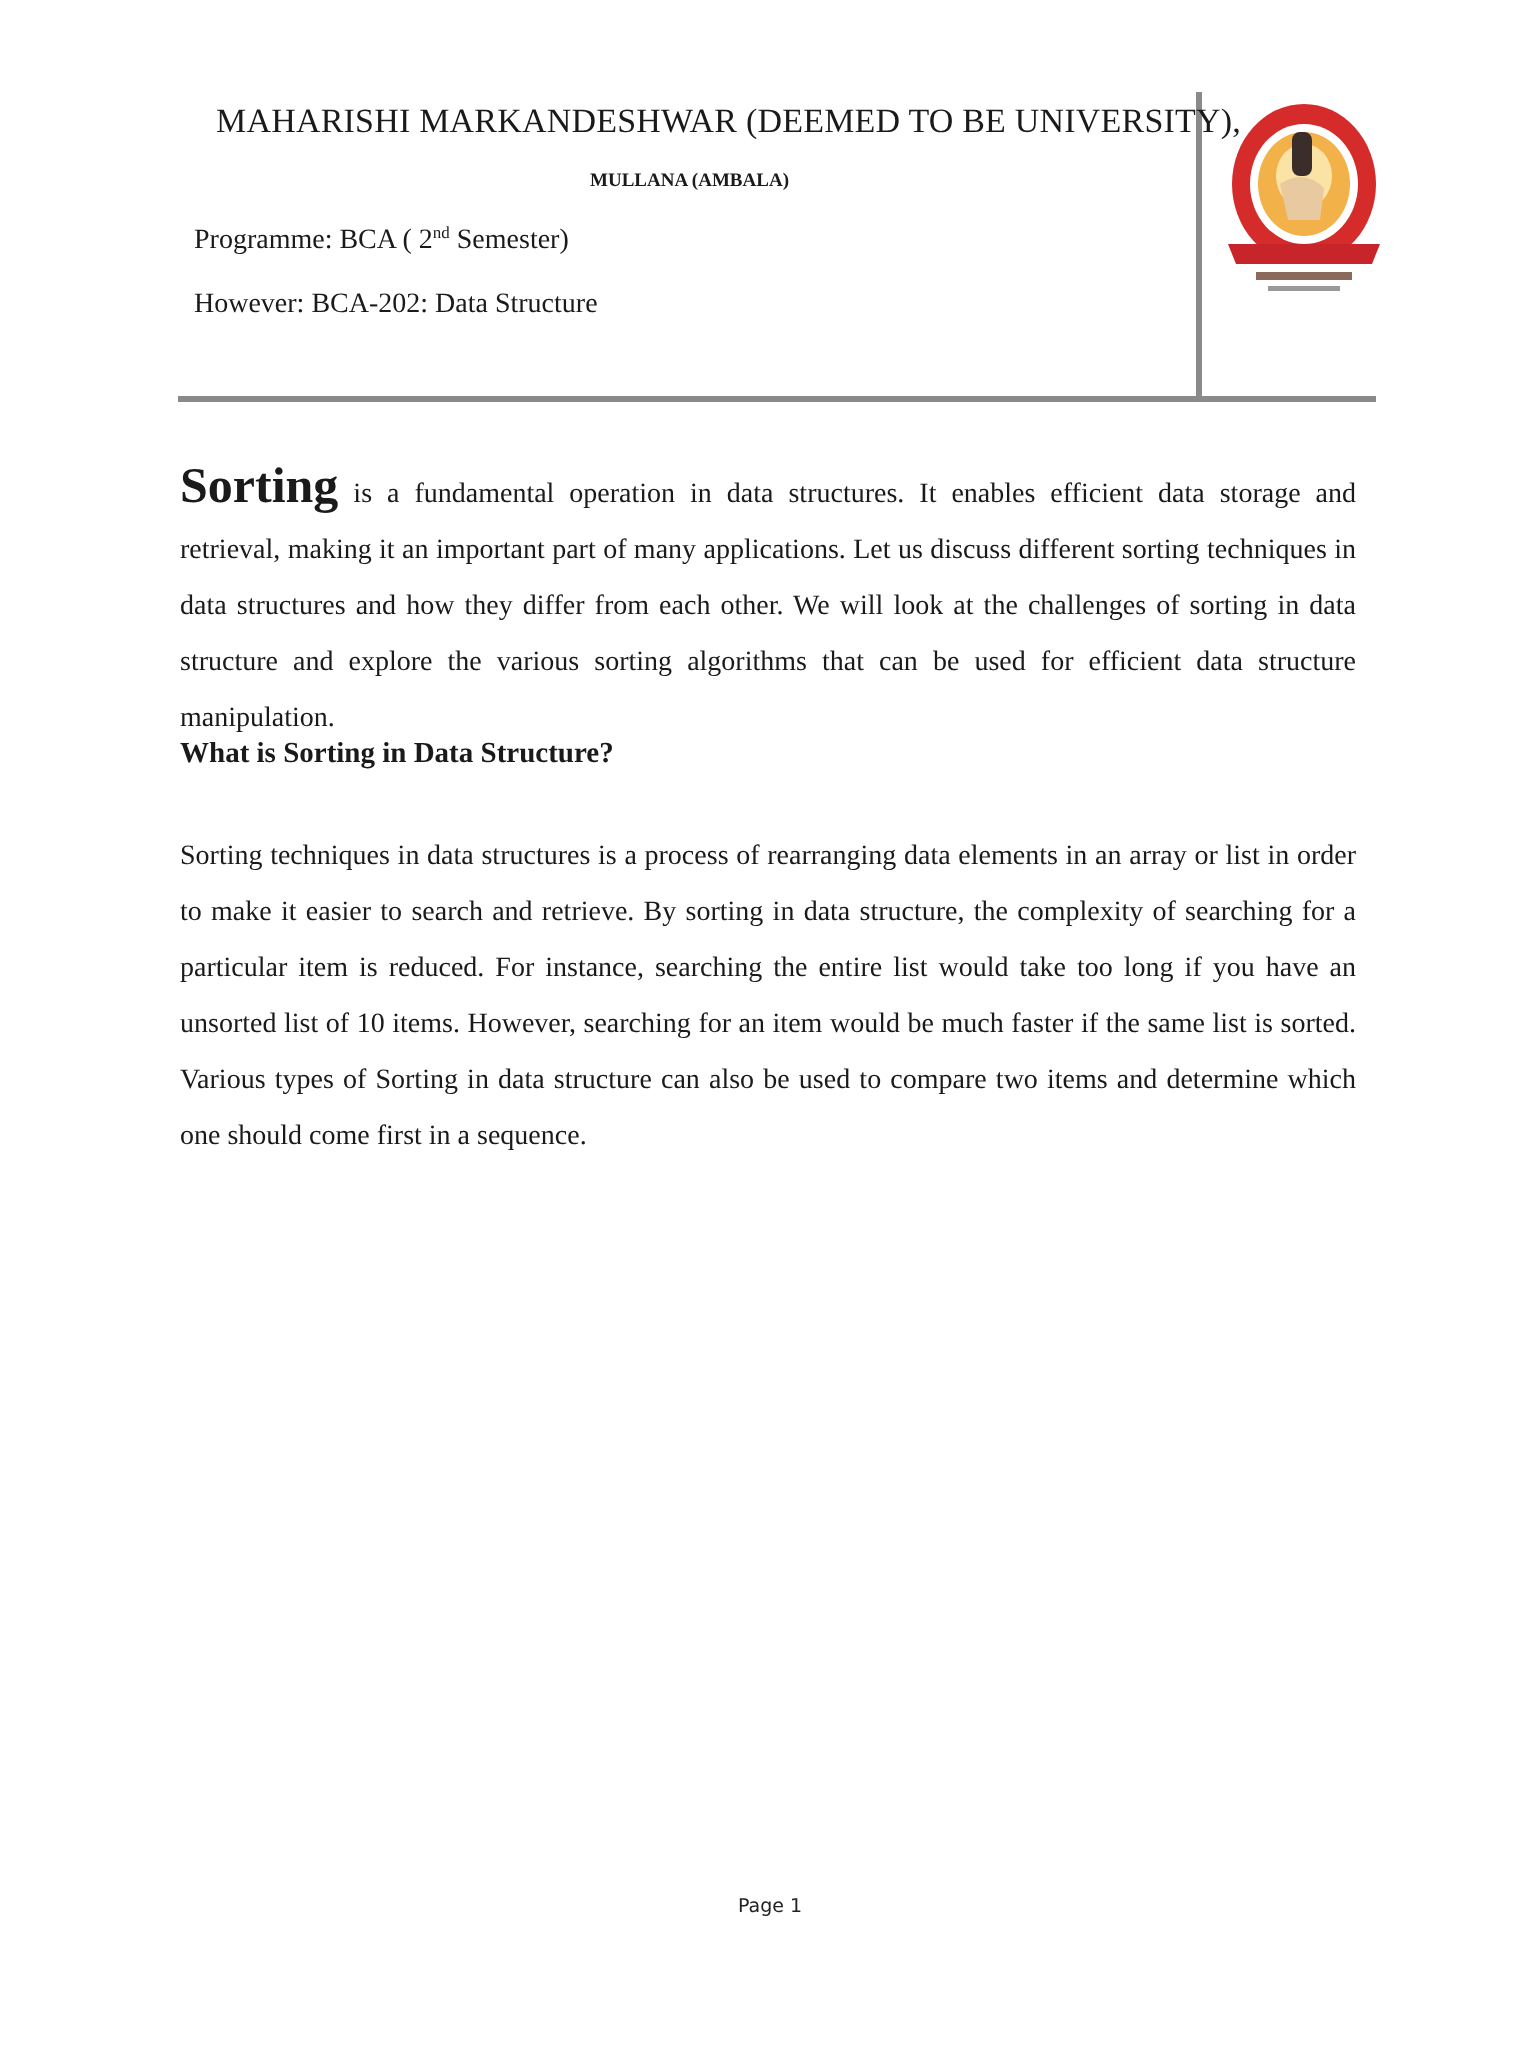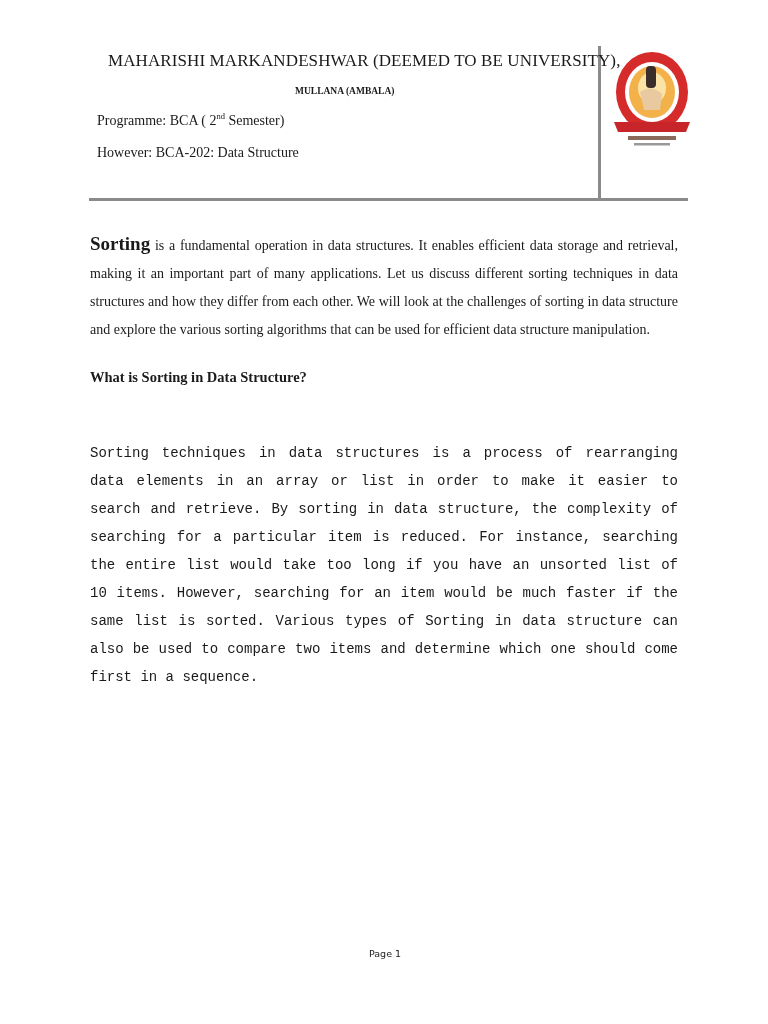--- a/index.html
+++ b/index.html
@@ -8,23 +8,23 @@
   .hline { position:absolute; left:89px; top:198px; width:599px; height:3px; background:#8a8a8a; }
   .vline { position:absolute; left:598px; top:46px; width:3px; height:153px; background:#8a8a8a; }
   .uni { position:absolute; left:108px; top:51px; font-weight:normal; font-size:17px; letter-spacing:0.1px; }
   .city { position:absolute; left:295px; top:86px; font-weight:bold; font-size:9.5px; }
   .prog { position:absolute; left:97px; top:113px; font-size:14px; }
   .prog sup { font-size:8.5px; vertical-align:top; position:relative; top:-2px; }
   .course { position:absolute; left:97px; top:145px; font-size:14px; }
   .logo { position:absolute; left:610px; top:48px; width:84px; height:108px; }
   .body { position:absolute; left:90px; width:588px; font-size:14px; line-height:28px; text-align:justify; }
   .p1 { top:230px; }
-  .p1 .lead { font-weight:bold; font-size:19px;font-family:Liberation Serif, serif; }
+  .p1 .lead { font-weight:bold; font-size:25px;font-family:Liberation Serif, serif; }
   .h2 { position:absolute; left:90px; top:369px; font-weight:bold; font-size:14.5px;text-align:right; }
-  .p2 { top:439px;font-family:Liberation Mono, monospace; }
+  .p2 { top:415px; }
   .footer { position:absolute; left:369px; top:948px; font-family:"DejaVu Sans", sans-serif; font-size:9.5px; color:#222; }
 </style>
 </head>
 <body>
 
 <div class="vline"></div>
 <div class="hline"></div>
 
 <div class="uni">MAHARISHI MARKANDESHWAR (DEEMED TO BE UNIVERSITY),</div>
 <div class="city">MULLANA (AMBALA)</div>

